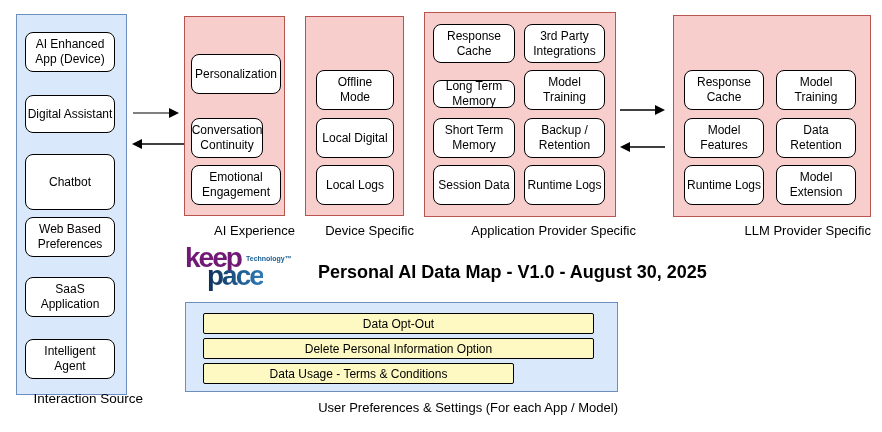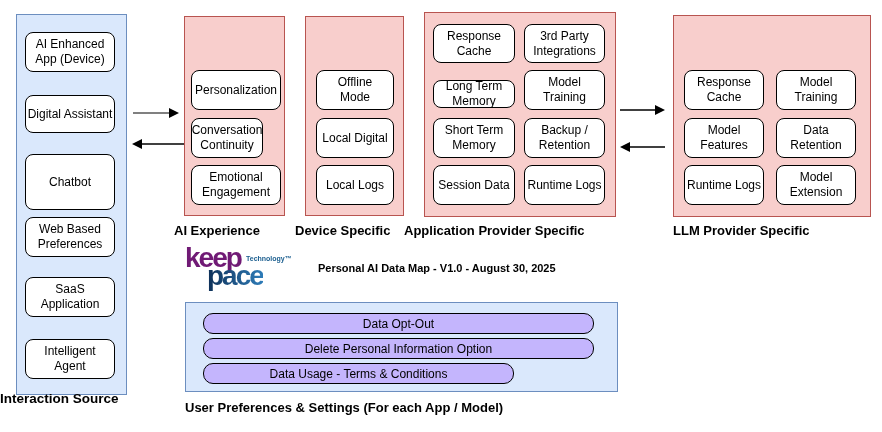--- a/index.html
+++ b/index.html
@@ -4,26 +4,26 @@
 <style>
   html,body{margin:0;padding:0;background:#ffffff;}
   body{width:882px;height:432px;position:relative;overflow:hidden;
        font-family:"Liberation Sans", sans-serif;color:#000;}
   .container{position:absolute;border:1px solid;box-sizing:border-box;}
   .blue{background:#dae8fc;border-color:#6c8ebf;}
   .pink{background:#f8cecc;border-color:#b85450;}
   .node{position:absolute;background:#ffffff;border:1px solid #000;border-radius:8px;
         box-sizing:border-box;display:flex;align-items:center;justify-content:center;
         text-align:center;font-size:12px;line-height:1.22;white-space:pre-line;padding:0 1px;}
-  .bar{position:absolute;background:#c4b5fd;border:1px solid #000;border-radius:10px;
+  .bar{position:absolute;background:#fef9c3;border:1px solid #000;border-radius:2px;
        box-sizing:border-box;display:flex;align-items:center;justify-content:center;
        font-size:12px;}
-  .col-label{position:absolute;font-weight:bold;font-size:13px;text-align:left;}
+  .col-label{position:absolute;font-weight:normal;font-size:13px;text-align:right;}
   .arrow{position:absolute;}
-  .title{position:absolute;font-weight:bold;font-size:11px;white-space:nowrap;}
+  .title{position:absolute;font-weight:bold;font-size:18px;white-space:nowrap;}
   .logo{position:absolute;left:185px;top:245px;width:115px;height:50px;}
   .logo .w1{position:absolute;left:0;top:-3px;font-size:28px;font-weight:bold;
             letter-spacing:-2px;color:#701a75;}
   .logo .w2{position:absolute;left:22px;top:15px;font-size:28px;font-weight:bold;
             letter-spacing:-2px;background:linear-gradient(90deg,#0d2f57,#2e7cb8);
             -webkit-background-clip:text;background-clip:text;color:#113b66;
             -webkit-text-fill-color:transparent;}
   .logo .tag{position:absolute;left:61px;top:10px;font-size:7px;font-weight:bold;color:#1b5e8f;}
 </style>
 </head>
@@ -45,21 +45,21 @@
 <svg class="arrow" style="left:133px;top:107px" width="46" height="12">
   <line x1="0" y1="6" x2="36" y2="6" stroke="#808080" stroke-width="2"></line>
   <polygon points="36,1 46,6 36,11" fill="#000"></polygon>
 </svg>
 <svg class="arrow" style="left:132px;top:138px" width="55" height="12">
   <polygon points="10,1 0,6 10,11" fill="#000"></polygon>
   <line x1="10" y1="6" x2="55" y2="6" stroke="#000" stroke-width="1.5"></line>
 </svg>
 
 <div class="container pink" style="left:184px;top:16px;width:101px;height:200px"></div>
-<div class="node" style="left:191px;top:70px;width:90px;height:40px">Personalization</div>
+<div class="node" style="left:191px;top:54px;width:90px;height:40px">Personalization</div>
 <div class="node" style="left:191px;top:118px;width:72px;height:40px">Conversation
 Continuity</div>
 <div class="node" style="left:191px;top:165px;width:90px;height:40px">Emotional
 Engagement</div>
 <div class="col-label" style="left:174px;top:223px;width:121px">AI Experience</div>
 
 <div class="container pink" style="left:305px;top:16px;width:99px;height:200px"></div>
 <div class="node" style="left:316px;top:70px;width:78px;height:40px">Offline
 Mode</div>
 <div class="node" style="left:316px;top:118px;width:78px;height:40px">Local Digital</div>

